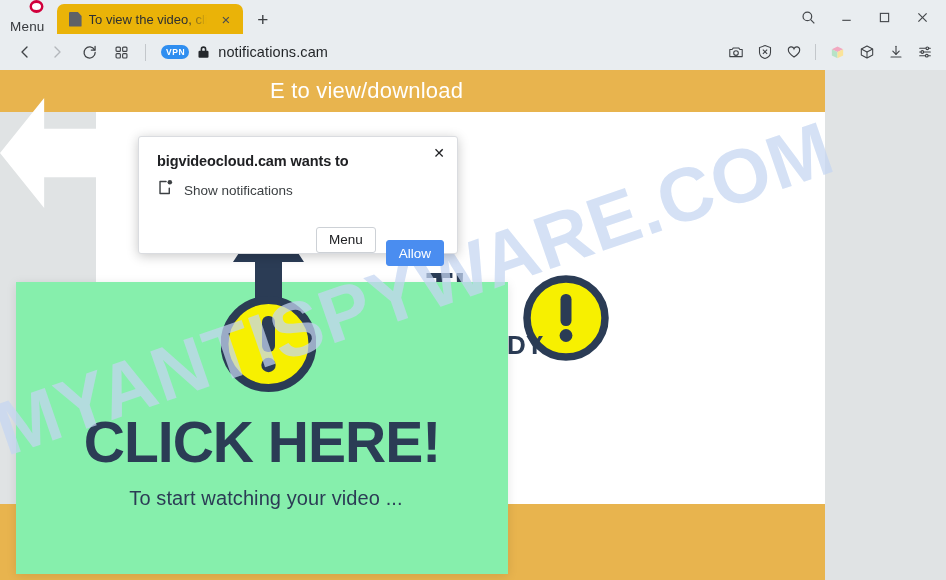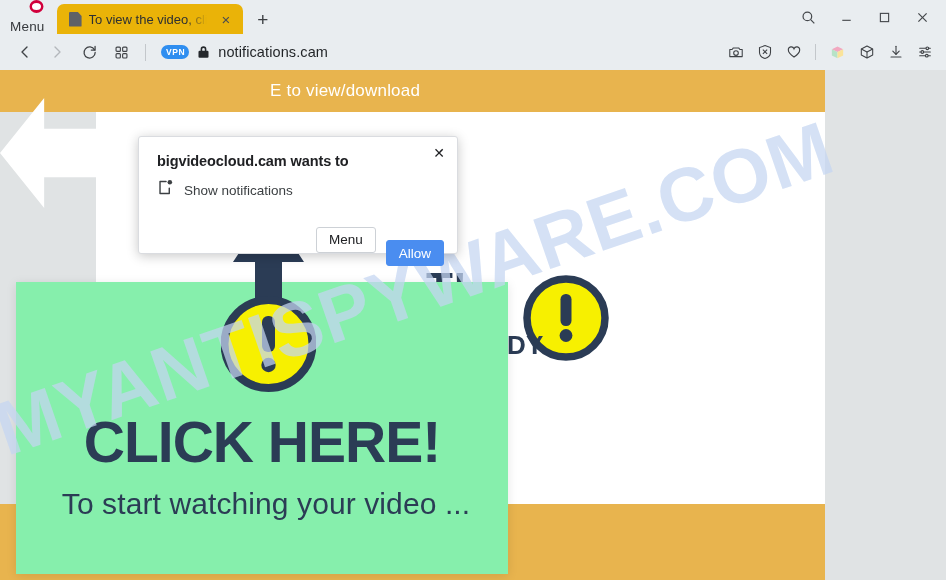--- a/index.html
+++ b/index.html
@@ -117,21 +117,21 @@
     background: #e0e3e4;
     overflow: hidden;
   }
 
   
   .band {
     position: absolute; left: 0; width: 825px;
     background: #e8b44e;
     color: #ffffff;
     display: flex; align-items: center;
-    font-size: 17px; letter-spacing: .2px;
+    font-size: 22px; letter-spacing: .2px;
   }
   .band-top { top: 0; height: 42px; }
   .band-bottom { top: 434px; height: 76px; }
   .band-text { position: absolute; left: 270px; white-space: nowrap; }
 
   
   .arrow-notch {
     position: absolute; left: 0; top: 28px;
     width: 96px; height: 110px;
     background: #ffffff;
@@ -172,21 +172,21 @@
   }
   .ov-title {
     position: absolute; left: 0; right: 0; top: 132px;
     text-align: center;
     font-size: 57px; font-weight: bold; color: #2b3c55;
     letter-spacing: -1px; line-height: 1;
   }
   .ov-sub {
     position: absolute; left: 0; right: 0; top: 205px;
     text-align: center;
-    font-size: 30px; color: #2b3c55; letter-spacing: .1px; padding-left: 8px;
+    font-size: 20px; color: #2b3c55; letter-spacing: .1px; padding-left: 8px;
   }
   .arrow-warn {
     position: absolute; left: 205px; top: -80px;
     z-index: 21;
   }
 
   
   .watermark {
     position: absolute; left: -30px; top: 150px;
     width: 1030px;

